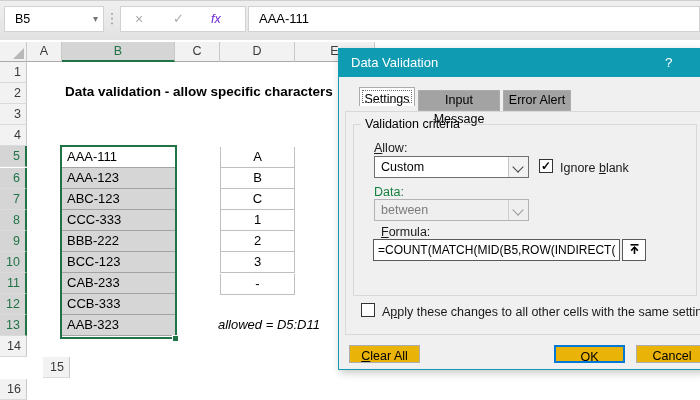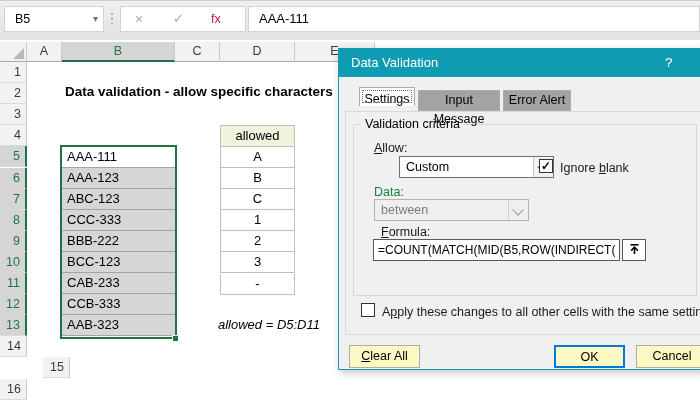--- a/index.html
+++ b/index.html
@@ -11,21 +11,21 @@
           background:linear-gradient(#EFEFEF,#E2E2E2);border-top:1px solid #CFCFCF;box-sizing:border-box;}
   .namebox{position:absolute;left:4px;top:5px;width:100px;height:26px;background:#fff;
            border:1px solid #D2D2D2;box-sizing:border-box;line-height:24px;padding-left:10px;font-size:12.5px;}
   .nb-caret{position:absolute;right:5px;top:0;color:#777;font-size:10px;line-height:24px;}
   .dots{position:absolute;left:105px;top:9px;color:#999;font-size:14px;}
   .fgroup{position:absolute;left:120px;top:5px;width:126px;height:26px;background:#fff;
           border:1px solid #D2D2D2;box-sizing:border-box;}
   .fbtn{position:absolute;top:0;line-height:24px;color:#A9A9A9;font-size:13px;}
   .fbtn.cancel{left:14px;font-size:14px;}
   .fbtn.enter{left:52px;}
-  .fbtn.fx{left:90px;color:#be185d;font-size:12.5px;}
+  .fbtn.fx{left:90px;font-style:italic;color:#6d28d9;font-size:12.5px;}
   .formulabar{position:absolute;left:248px;top:5px;width:452px;height:26px;background:#fff;
               border:1px solid #D2D2D2;box-sizing:border-box;line-height:24px;padding-left:10px;font-size:13px;}
 
   
   .corner{position:absolute;left:0;top:42px;width:27px;height:20px;background:#F2F2F2;
           border-right:1px solid #C9C9C9;border-bottom:1px solid #A9A9A9;box-sizing:border-box;}
   .corner-tri{position:absolute;right:2px;bottom:2px;width:0;height:0;
               border-bottom:11px solid #B8B8B8;border-left:11px solid transparent;}
   .colhead{position:absolute;top:42px;height:20px;background:#F2F2F2;box-sizing:border-box;
            border-right:1px solid #C9C9C9;border-bottom:1px solid #A9A9A9;text-align:center;
@@ -81,21 +81,21 @@
   .combo.disabled{background:#EFEFEF;border-color:#B3B3B3;color:#7C7C7C;}
   .combo.disabled .chevbox{background:#EFEFEF;border-left-color:#CFCFCF;}
   .combo.disabled .chev{border-color:#9a9a9a;}
   .cbx{position:absolute;width:14px;height:14px;background:#fff;border:1px solid #333;box-sizing:border-box;
        text-align:center;line-height:12px;font-size:12px;font-weight:bold;}
   .formula-input{position:absolute;left:34px;top:190px;width:247px;height:22px;background:#fff;
                  border:1px solid #5a5a5a;box-sizing:border-box;font-family:"Liberation Sans",sans-serif;
                  font-size:12px;padding:0 4px;overflow:hidden;white-space:nowrap;}
   .collapse-btn{position:absolute;left:283px;top:190px;width:24px;height:22px;background:#fff;
                 border:1px solid #5a5a5a;box-sizing:border-box;text-align:center;padding-top:3px;}
-  .btn{position:absolute;top:296px;height:23px;background:#fef9c3;border:1px solid #ADADAD;
+  .btn{position:absolute;top:296px;height:18px;background:#eab308;border:1px solid #ADADAD;
        box-sizing:border-box;text-align:center;line-height:20px;font-size:12.5px;}
   .btn.default{border:2px solid #0078D7;}
 </style>
 </head>
 <body>
 
 <div class="app">
 
   <div class="topbar">
     <div class="namebox">
@@ -149,21 +149,20 @@
       <div class="codecell" style="top: 188.7px;">ABC-123</div>
       <div class="codecell" style="top: 209.8px;">CCC-333</div>
       <div class="codecell" style="top: 230.9px;">BBB-222</div>
       <div class="codecell" style="top: 252px;">BCC-123</div>
       <div class="codecell" style="top: 273.1px;">CAB-233</div>
       <div class="codecell" style="top: 294.2px;">CCB-333</div>
       <div class="codecell" style="top: 315.3px;">AAB-323</div>
     </div>
   <div class="selbox"></div>
   <div class="fillhandle"></div>
-  <div class="allowhead">allowed</div>
   <div id="allowedcells">
       <div class="allowcell" style="top: 146.9px;">A</div>
       <div class="allowcell" style="top: 168px;">B</div>
       <div class="allowcell" style="top: 189.1px;">C</div>
       <div class="allowcell" style="top: 210.2px;">1</div>
       <div class="allowcell" style="top: 231.3px;">2</div>
       <div class="allowcell" style="top: 252.4px;">3</div>
       <div class="allowcell" style="top: 273.5px;">-</div>
     </div>
   <div class="allowed-note">allowed = D5:D11</div>
@@ -176,21 +175,21 @@
 
     <div class="tab active">Settings</div>
     <div class="tab t2">Input Message</div>
     <div class="tab t3">Error Alert</div>
     <div class="tabpanel"></div>
 
     <div class="groupbox"></div>
     <div class="grouplabel">Validation criteria</div>
 
     <div class="dlabel" style="left:35px;top:92px;"><span></span><span class="u">A</span><span>llow:</span></div>
-    <div class="combo" style="left:35px;top:107px;margin-left:25px;">
+    <div class="combo" style="left:35px;top:107px;">
       <span>Custom</span>
       <span class="chevbox">
           <span class="chev"></span>
         </span>
     </div>
 
     <div class="cbx" style="left:200px;top:110px;"><span>✓</span></div>
     <div class="dlabel" style="left:221px;top:112px;"><span>Ignore </span><span class="u">b</span><span>lank</span></div>
 
     <div class="dlabel disabled" style="left:35px;top:136px;">Data:</div>

